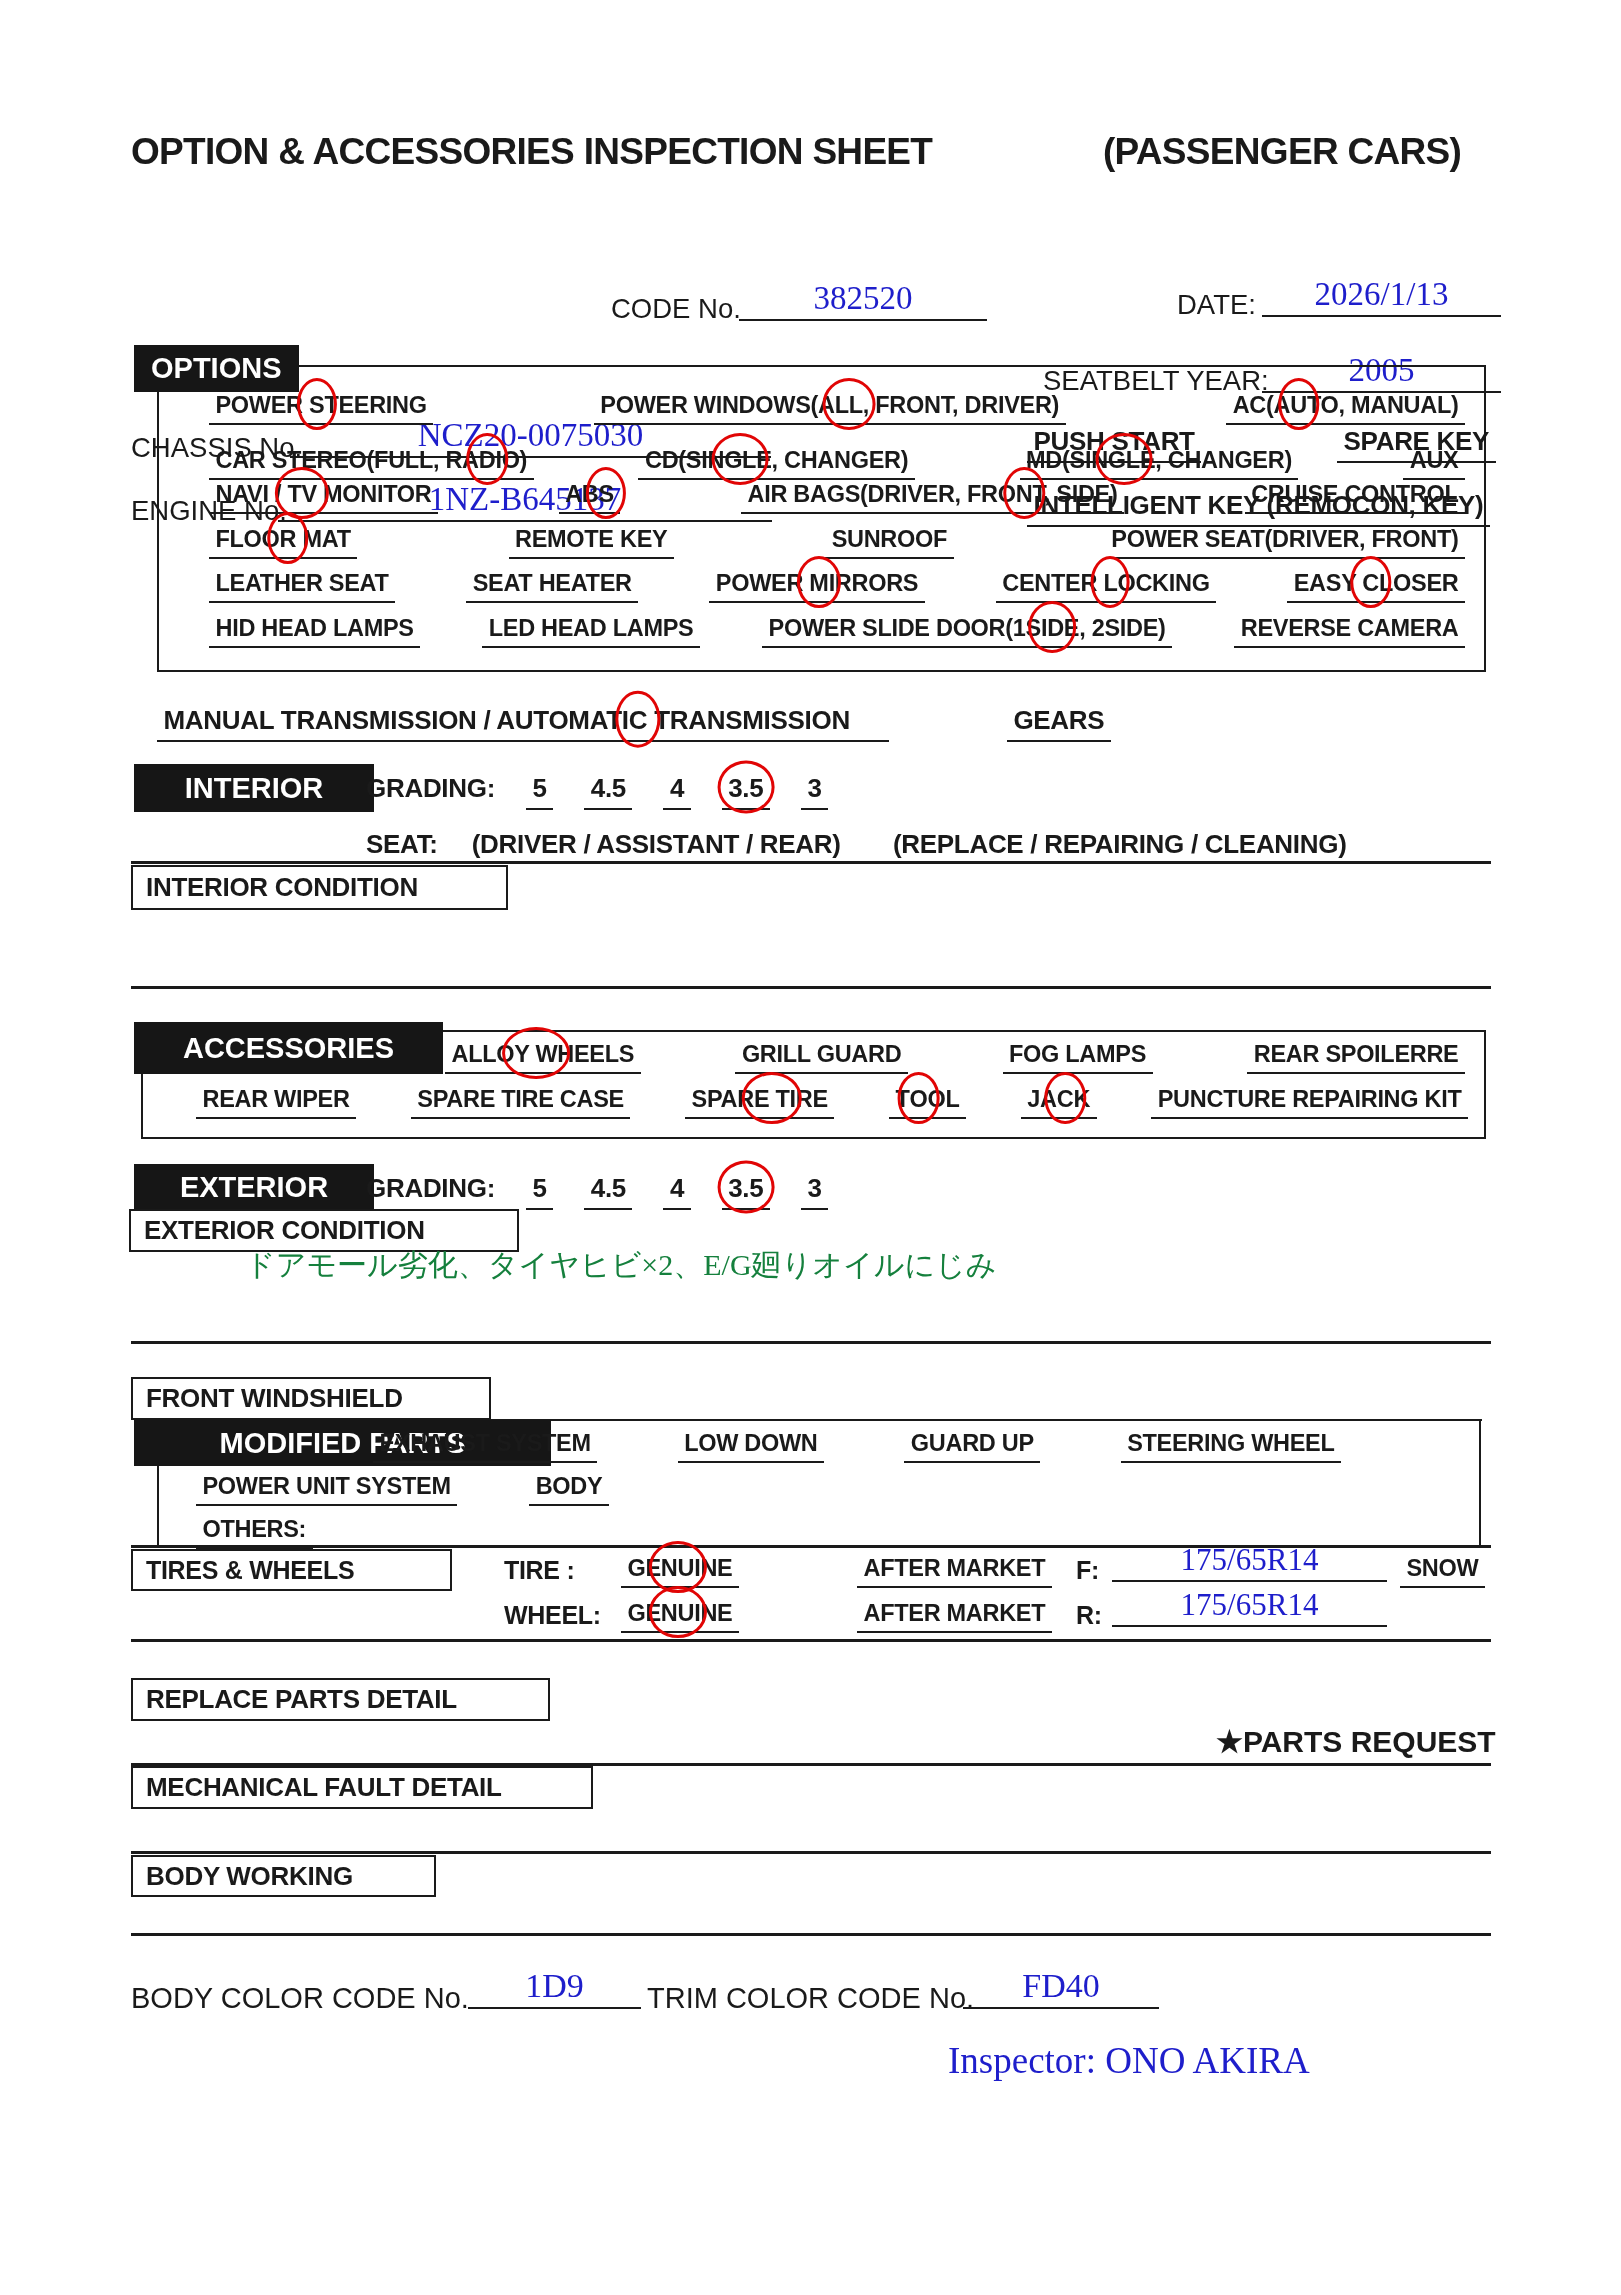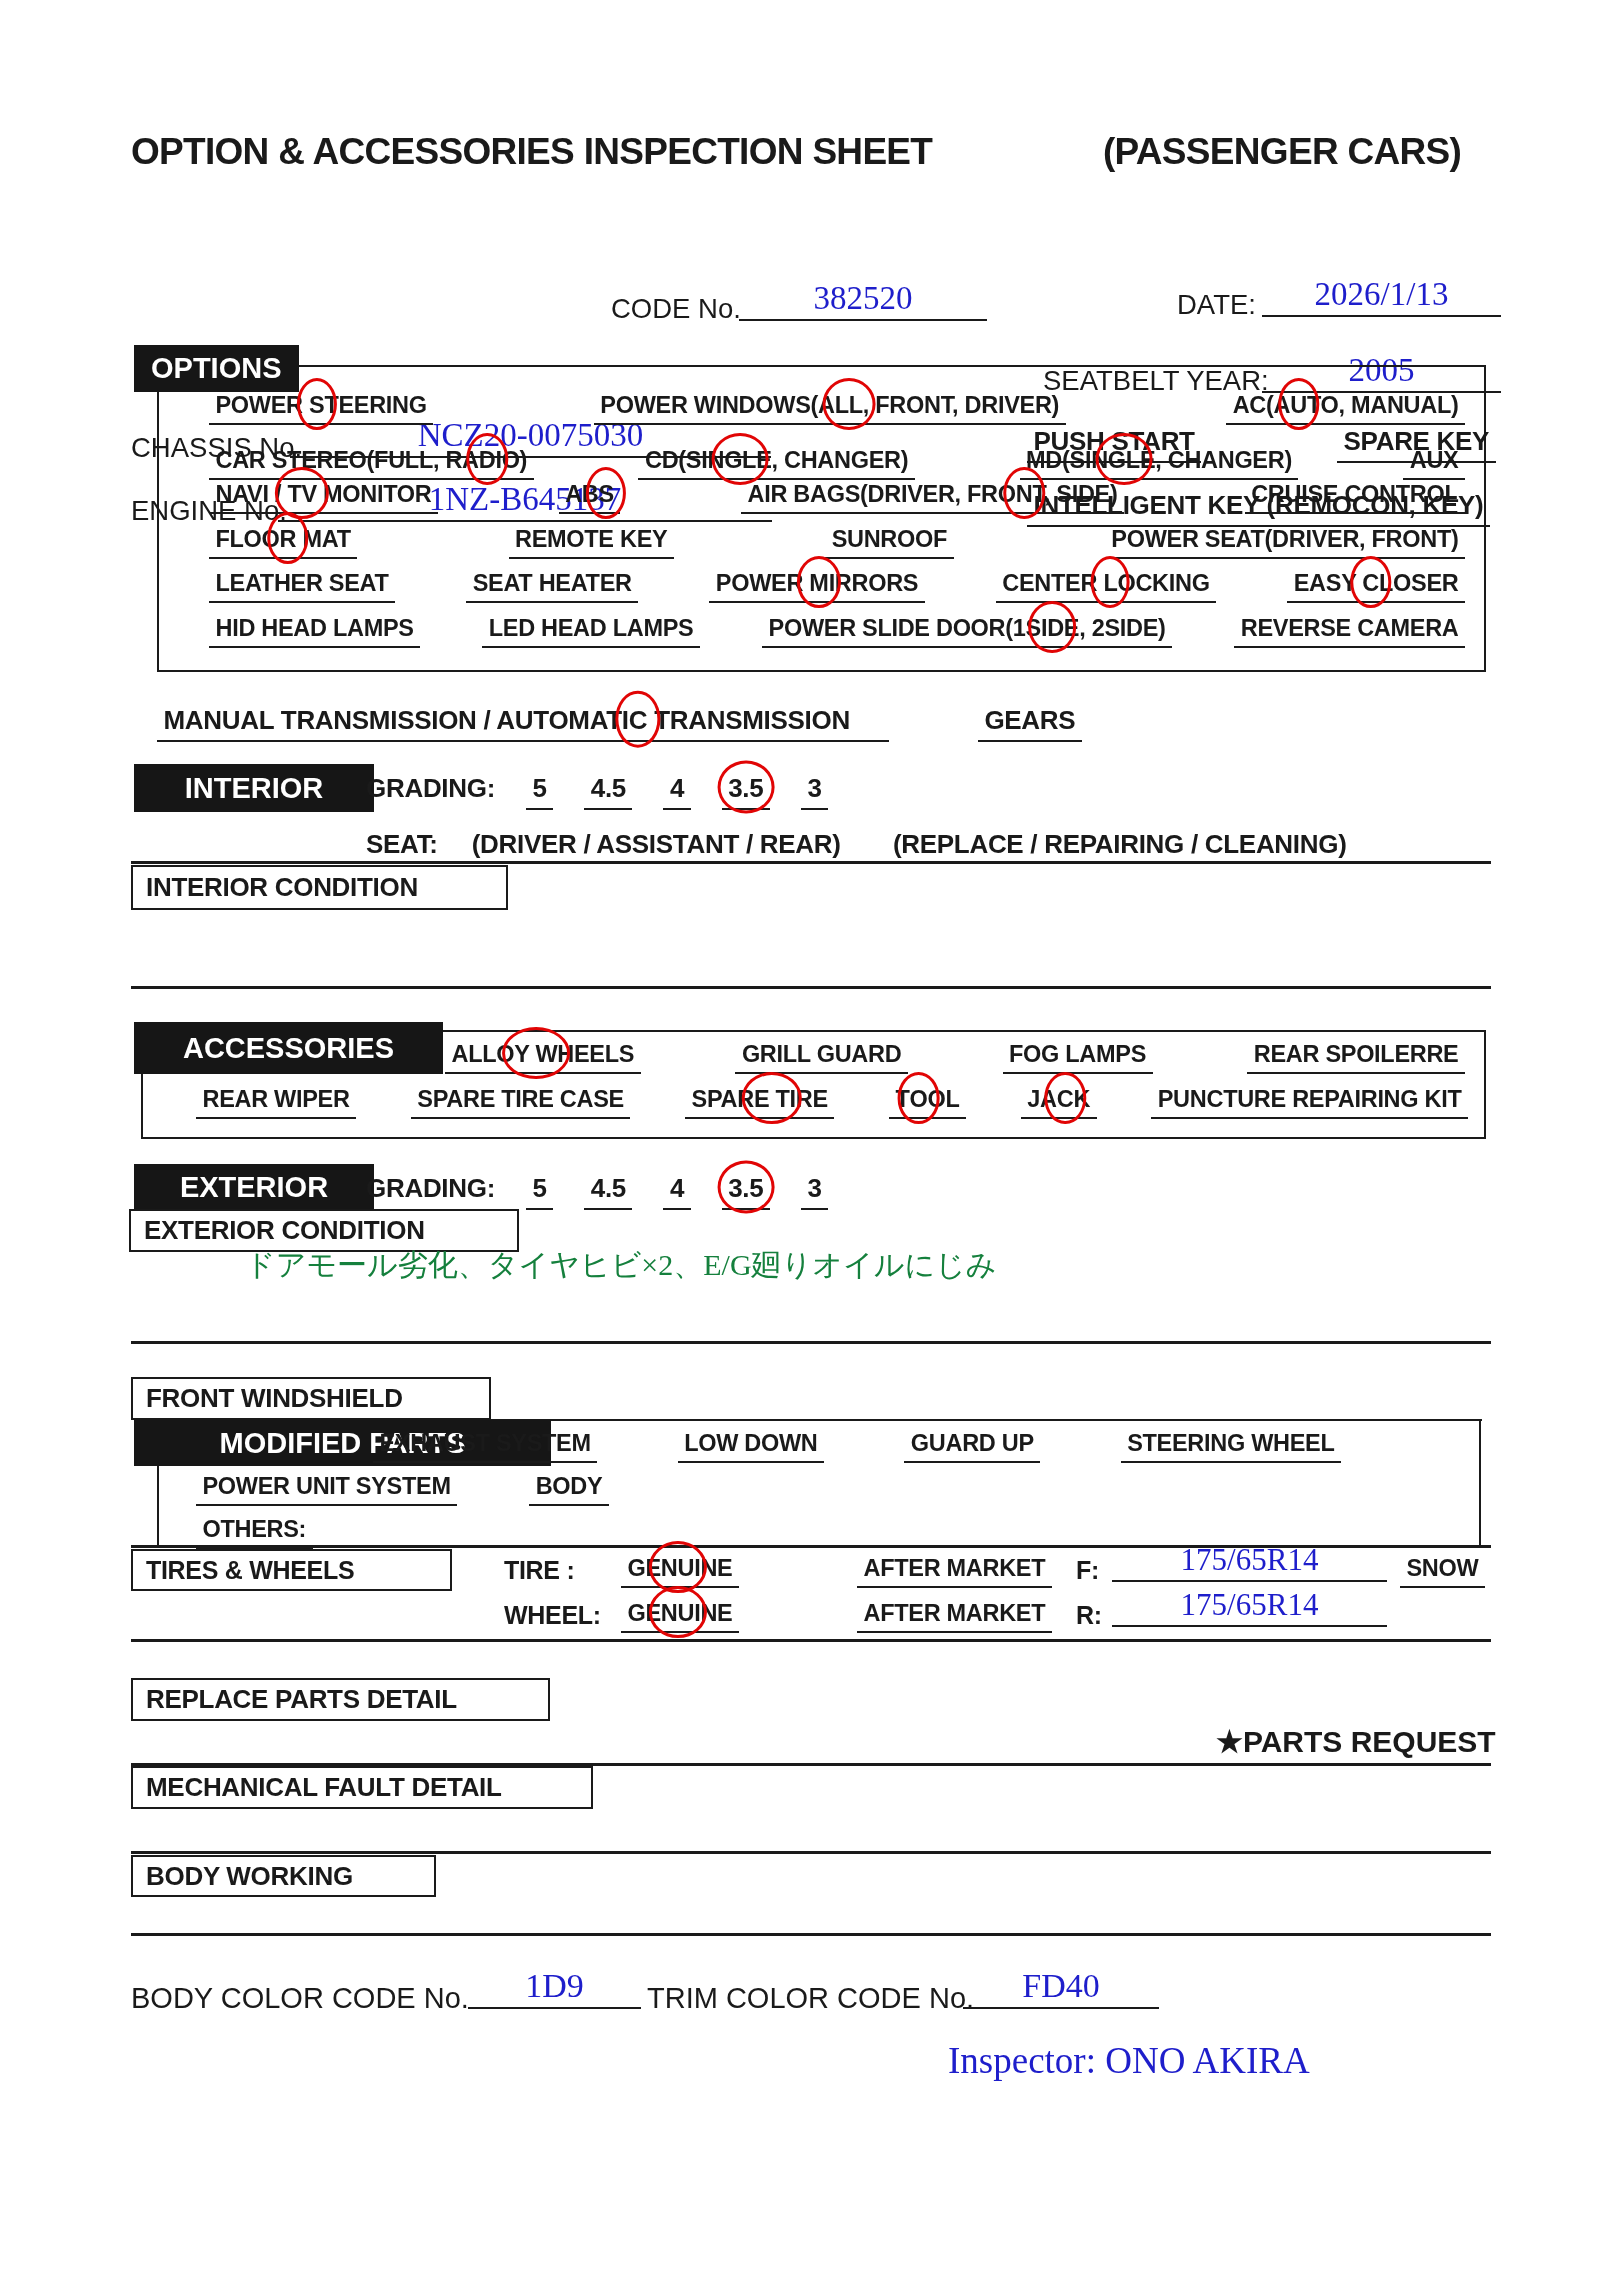--- a/index.html
+++ b/index.html
@@ -90,21 +90,21 @@
       <span class="uitem">CENTER <span class="circ">L</span>OCKING</span>
       <span class="uitem">EASY <span class="circ">C</span>LOSER</span>
     </div>
   <div class="row opt" style="left:209px;top:615px;width:1256px;">
       <span class="uitem">HID HEAD LAMPS</span>
       <span class="uitem">LED HEAD LAMPS</span>
       <span class="uitem">POWER SLIDE DOOR(1S<span class="circ">ID</span>E,  2SIDE)</span>
       <span class="uitem">REVERSE CAMERA</span>
     </div>
 
-  <div class="rowg" style="left:157px;top:705px;font-size:26px;gap:89px;">
+  <div class="rowg" style="left:157px;top:705px;font-size:26px;gap:118px;">
     <span class="uitem" style="padding-right:39px;">MANUAL TRANSMISSION / AUTOMATI<span class="circ">C</span> TRANSMISSION</span>
     <span class="uitem">GEARS</span>
   </div>
 
   <div class="chip" style="left:134px;top:764px;height:48px;min-width:206px;">INTERIOR</div>
   <div class="rowg" style="left:366px;top:773px;font-size:26px;gap:31px;">
     <span class="plain">GRADING:</span>
     <span class="rowg grade" style="position:static;gap:31px;">
         <span class="uitem">5</span>
         <span class="uitem">4.5</span>

